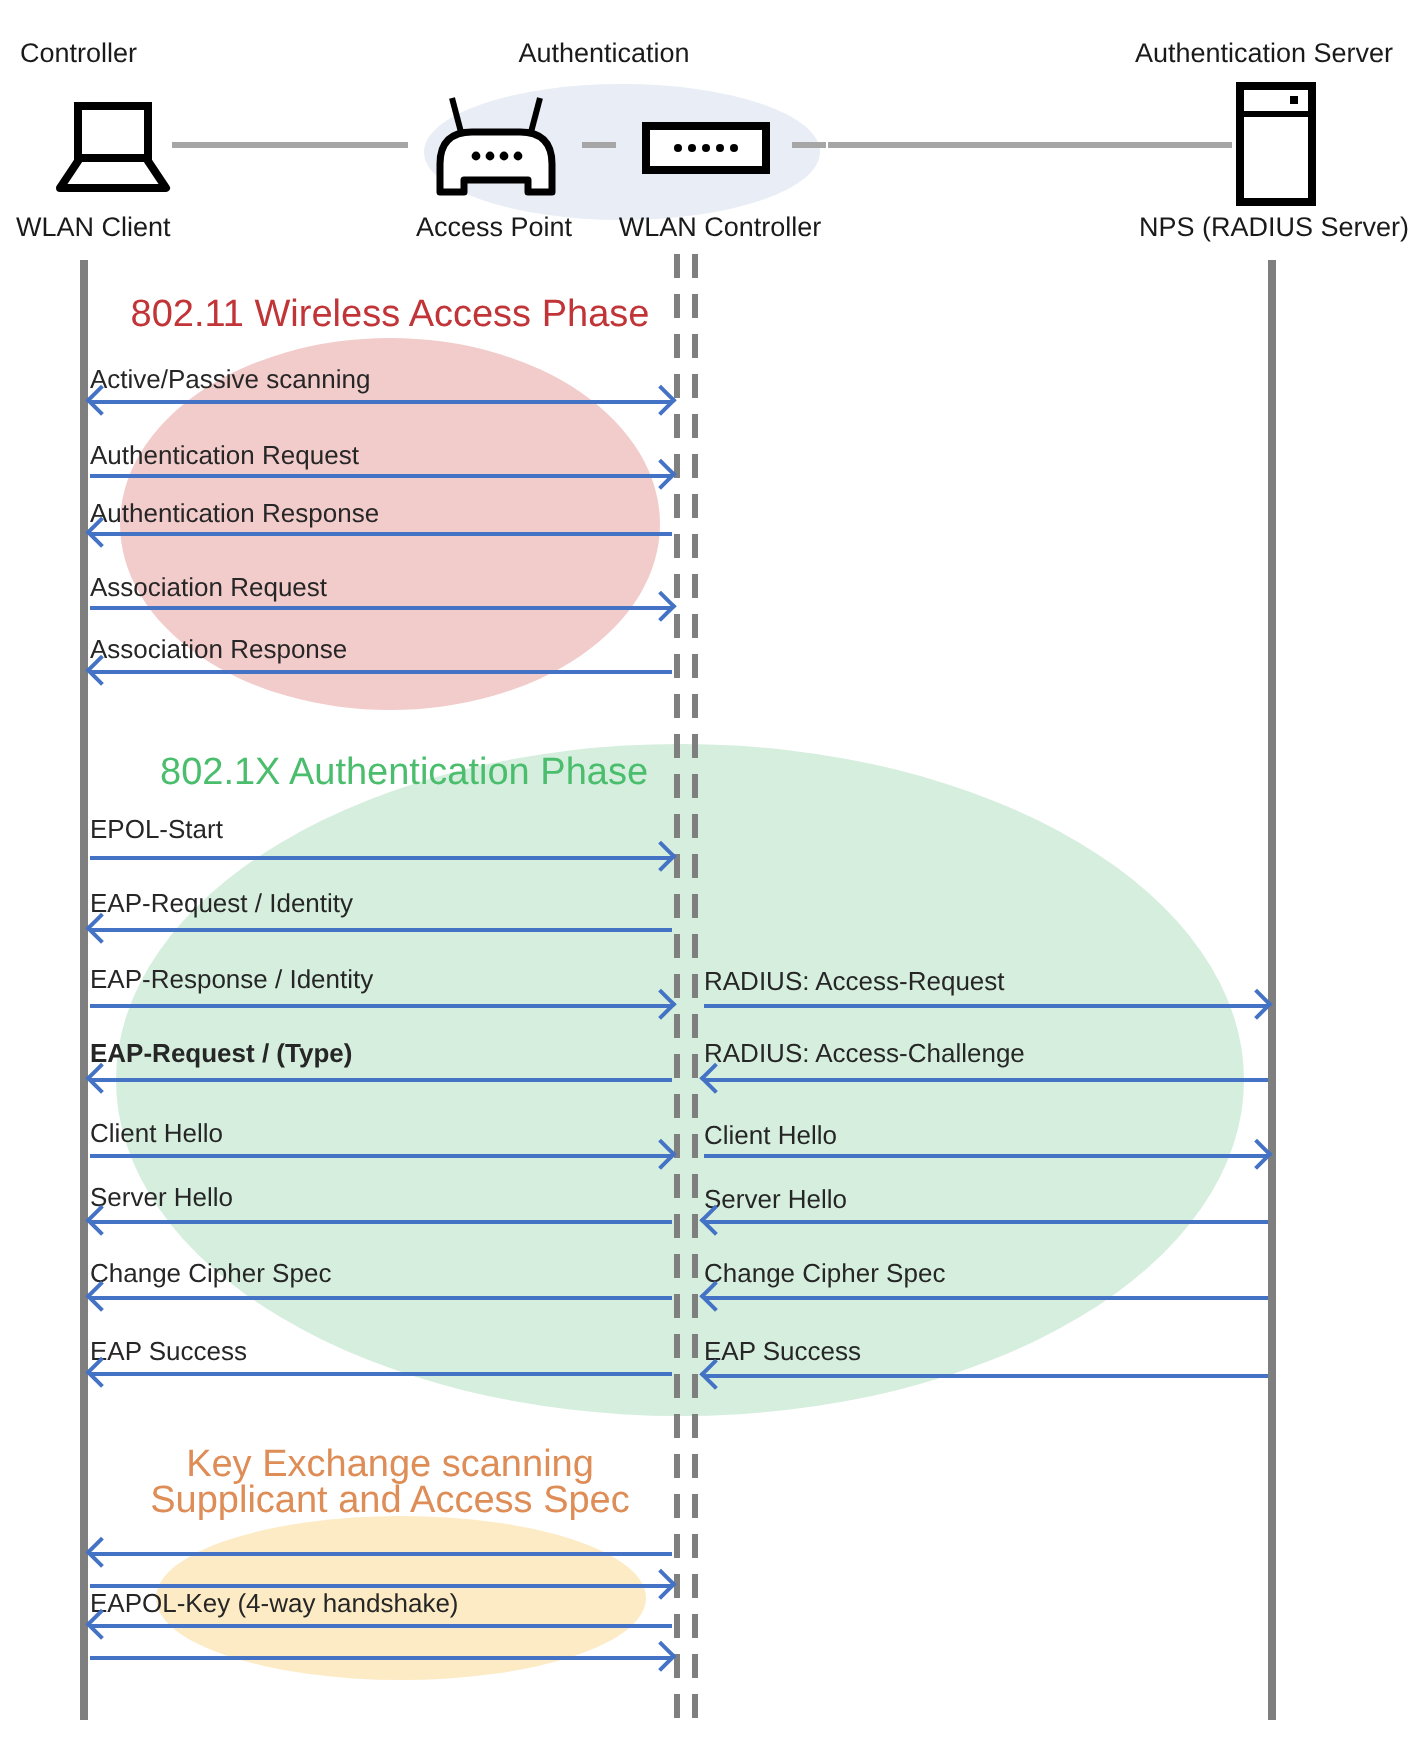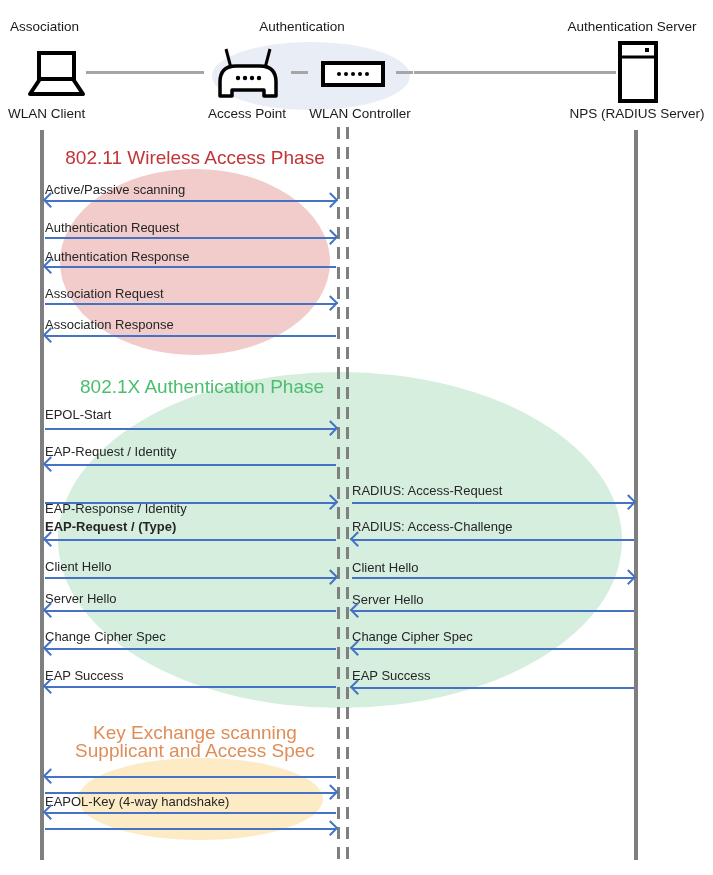--- a/index.html
+++ b/index.html
@@ -43,21 +43,21 @@
   svg{display:block;}
 </style>
 </head>
 <body>
 
 <div class="ellipse" id="auth-ellipse"></div>
 <div class="ellipse" id="p1-ellipse"></div>
 <div class="ellipse" id="p2-ellipse"></div>
 <div class="ellipse" id="p3-ellipse"></div>
 
-<div class="role" style="left:10px;">Association</div>
+<div class="role" style="left:10px;">Controller</div>
 <div class="role" style="left:222px;width:160px;text-align:center;">Authentication</div>
 <div class="role" style="left:552px;width:160px;text-align:center;">Authentication Server</div>
 
 <div class="conn" style="left:86px;width:118px;"></div>
 <div class="conn" style="left:291px;width:17px;"></div>
 <div class="conn" style="left:396px;width:17px;"></div>
 <div class="conn" style="left:414px;width:202px;"></div>
 
 <div class="abs" style="left:26px;top:50px;">
   <svg width="60" height="50" viewBox="0 0 60 50">
@@ -137,21 +137,21 @@
 <div class="msg lbl-left" style="top:407px;">EPOL-Start</div>
 <div class="arrow span-left" style="top:428px;">
     <span class="chev r"></span>
   </div>
 
 <div class="msg lbl-left" style="top:444px;">EAP-Request / Identity</div>
 <div class="arrow span-left" style="top:464px;">
     <span class="chev l"></span>
   </div>
 
-<div class="msg lbl-left" style="top:482px;margin-top:19px;">EAP-Response / Identity</div>
+<div class="msg lbl-left" style="top:482px;">EAP-Response / Identity</div>
 <div class="arrow span-left" style="top:502px;">
     <span class="chev r"></span>
   </div>
 
 <div class="msg lbl-right" style="top:483px;">RADIUS: Access-Request</div>
 <div class="arrow span-right" style="top:502px;">
     <span class="chev r"></span>
   </div>
 
 <div class="msg lbl-left" style="top:519px;font-weight:bold;">EAP-Request / (Type)</div>

